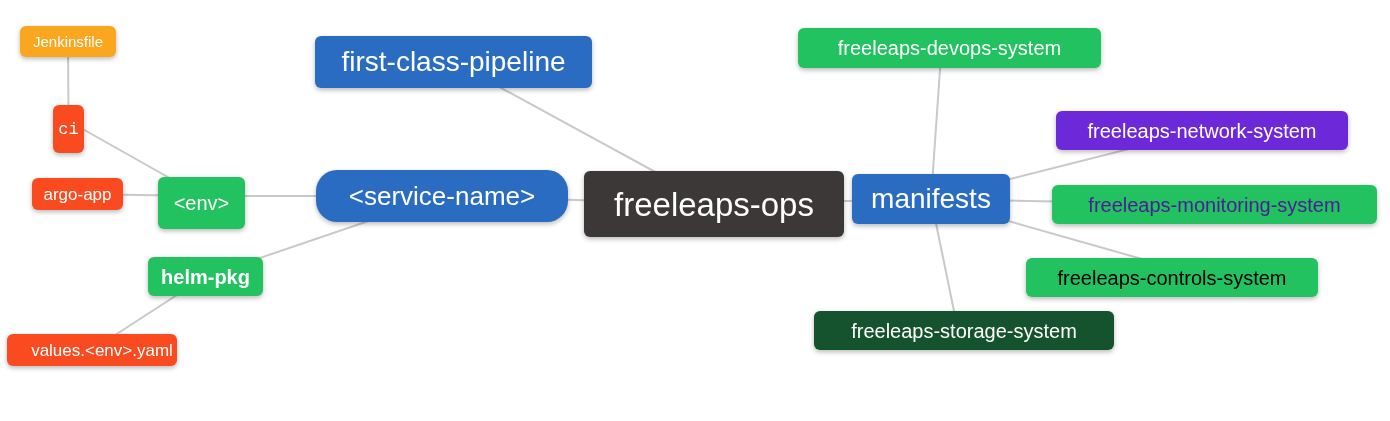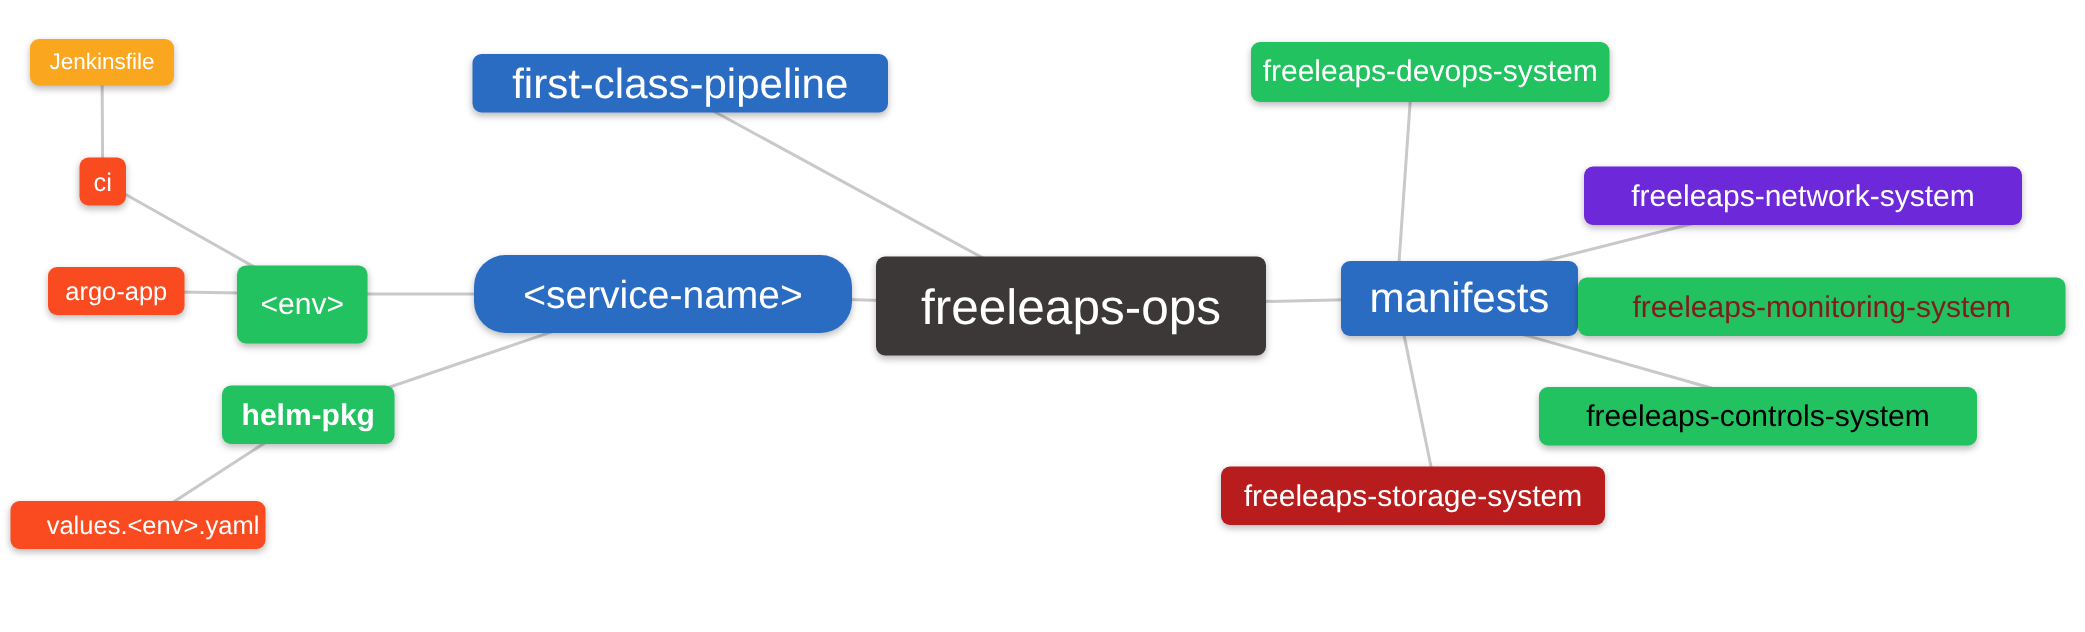--- a/index.html
+++ b/index.html
@@ -61,28 +61,28 @@
       <line x1="453.5" y1="62" x2="714" y2="204" stroke="#c9c9c9" stroke-width="2"></line>
       <line x1="714" y1="204" x2="931" y2="199" stroke="#c9c9c9" stroke-width="2"></line>
       <line x1="931" y1="199" x2="941.5" y2="48" stroke="#c9c9c9" stroke-width="2"></line>
       <line x1="931" y1="199" x2="1202" y2="130.5" stroke="#c9c9c9" stroke-width="2"></line>
       <line x1="931" y1="199" x2="1214.5" y2="204.5" stroke="#c9c9c9" stroke-width="2"></line>
       <line x1="931" y1="199" x2="1207" y2="277.5" stroke="#c9c9c9" stroke-width="2"></line>
       <line x1="931" y1="199" x2="958" y2="330.5" stroke="#c9c9c9" stroke-width="2"></line>
     </svg>
   <div class="nodes">
       <div class="node" style="left: 584px; top: 171px; width: 260px; height: 66px; font-size: 33px; background: rgb(59, 56, 55); color: rgb(255, 255, 255);">freeleaps-ops</div>
-      <div class="node" style="left: 315px; top: 36px; width: 277px; height: 39px; font-size: 28px; background: rgb(43, 108, 195); color: rgb(255, 255, 255);">first-class-pipeline</div>
+      <div class="node" style="left: 315px; top: 36px; width: 277px; height: 52px; font-size: 28px; background: rgb(43, 108, 195); color: rgb(255, 255, 255);">first-class-pipeline</div>
       <div class="node" style="left: 316px; top: 170px; width: 252px; height: 52px; font-size: 26px; background: rgb(43, 108, 195); color: rgb(255, 255, 255); border-radius: 21px;">&lt;service-name&gt;</div>
-      <div class="node" style="left: 852px; top: 174px; width: 158px; height: 50px; font-size: 28px; background: rgb(43, 108, 195); color: rgb(255, 255, 255); margin-left: 42px;">manifests</div>
+      <div class="node" style="left: 852px; top: 174px; width: 158px; height: 50px; font-size: 28px; background: rgb(43, 108, 195); color: rgb(255, 255, 255);">manifests</div>
       <div class="node" style="left: 158px; top: 177px; width: 87px; height: 52px; font-size: 20px; background: rgb(33, 194, 95); color: rgb(255, 255, 255);">&lt;env&gt;</div>
       <div class="node" style="left: 148px; top: 257px; width: 115px; height: 39px; font-size: 20px; background: rgb(33, 194, 95); color: rgb(255, 255, 255); font-weight: bold;">helm-pkg</div>
-      <div class="node" style="left: 53px; top: 105px; width: 31px; height: 32px; font-size: 17px; background: rgb(249, 75, 31); color: rgb(255, 255, 255);">ci</div>
+      <div class="node" style="left: 53px; top: 105px; width: 31px; height: 48px; font-size: 17px; background: rgb(249, 75, 31); color: rgb(255, 255, 255); font-family: Liberation Mono, monospace;">ci</div>
       <div class="node" style="left: 20px; top: 26px; width: 96px; height: 31px; font-size: 15px; background: rgb(250, 166, 30); color: rgb(255, 255, 255);">Jenkinsfile</div>
       <div class="node" style="left: 32px; top: 178px; width: 91px; height: 32px; font-size: 17px; background: rgb(249, 75, 31); color: rgb(255, 255, 255);">argo-app</div>
       <div class="node" style="left: 7px; top: 334px; width: 170px; height: 32px; font-size: 17px; background: rgb(249, 75, 31); color: rgb(255, 255, 255); padding-left: 20px;">values.&lt;env&gt;.yaml</div>
-      <div class="node" style="left: 798px; top: 28px; width: 239px; height: 40px; font-size: 20px; background: rgb(33, 194, 95); color: rgb(255, 255, 255); margin-left: 36px;">freeleaps-devops-system</div>
+      <div class="node" style="left: 798px; top: 28px; width: 303px; height: 40px; font-size: 20px; background: rgb(33, 194, 95); color: rgb(255, 255, 255);">freeleaps-devops-system</div>
       <div class="node" style="left: 1056px; top: 111px; width: 292px; height: 39px; font-size: 20px; background: #6d28d9; color: rgb(255, 255, 255);">freeleaps-network-system</div>
-      <div class="node" style="left: 1052px; top: 185px; width: 325px; height: 39px; font-size: 20px; background: rgb(33, 194, 95); color: #7f1d1d;">freeleaps-monitoring-system</div>
+      <div class="node" style="left: 1052px; top: 185px; width: 325px; height: 39px; font-size: 20px; background: rgb(33, 194, 95); color: #4c1d95;">freeleaps-monitoring-system</div>
       <div class="node" style="left: 1026px; top: 258px; width: 292px; height: 39px; font-size: 20px; background: rgb(33, 194, 95); color: #000000;">freeleaps-controls-system</div>
-      <div class="node" style="left: 814px; top: 311px; width: 256px; height: 39px; font-size: 20px; background: #b91c1c; color: rgb(255, 255, 255);">freeleaps-storage-system</div>
+      <div class="node" style="left: 814px; top: 311px; width: 300px; height: 39px; font-size: 20px; background: #14532d; color: rgb(255, 255, 255);">freeleaps-storage-system</div>
     </div>
 </div>
 
 </body></html>

